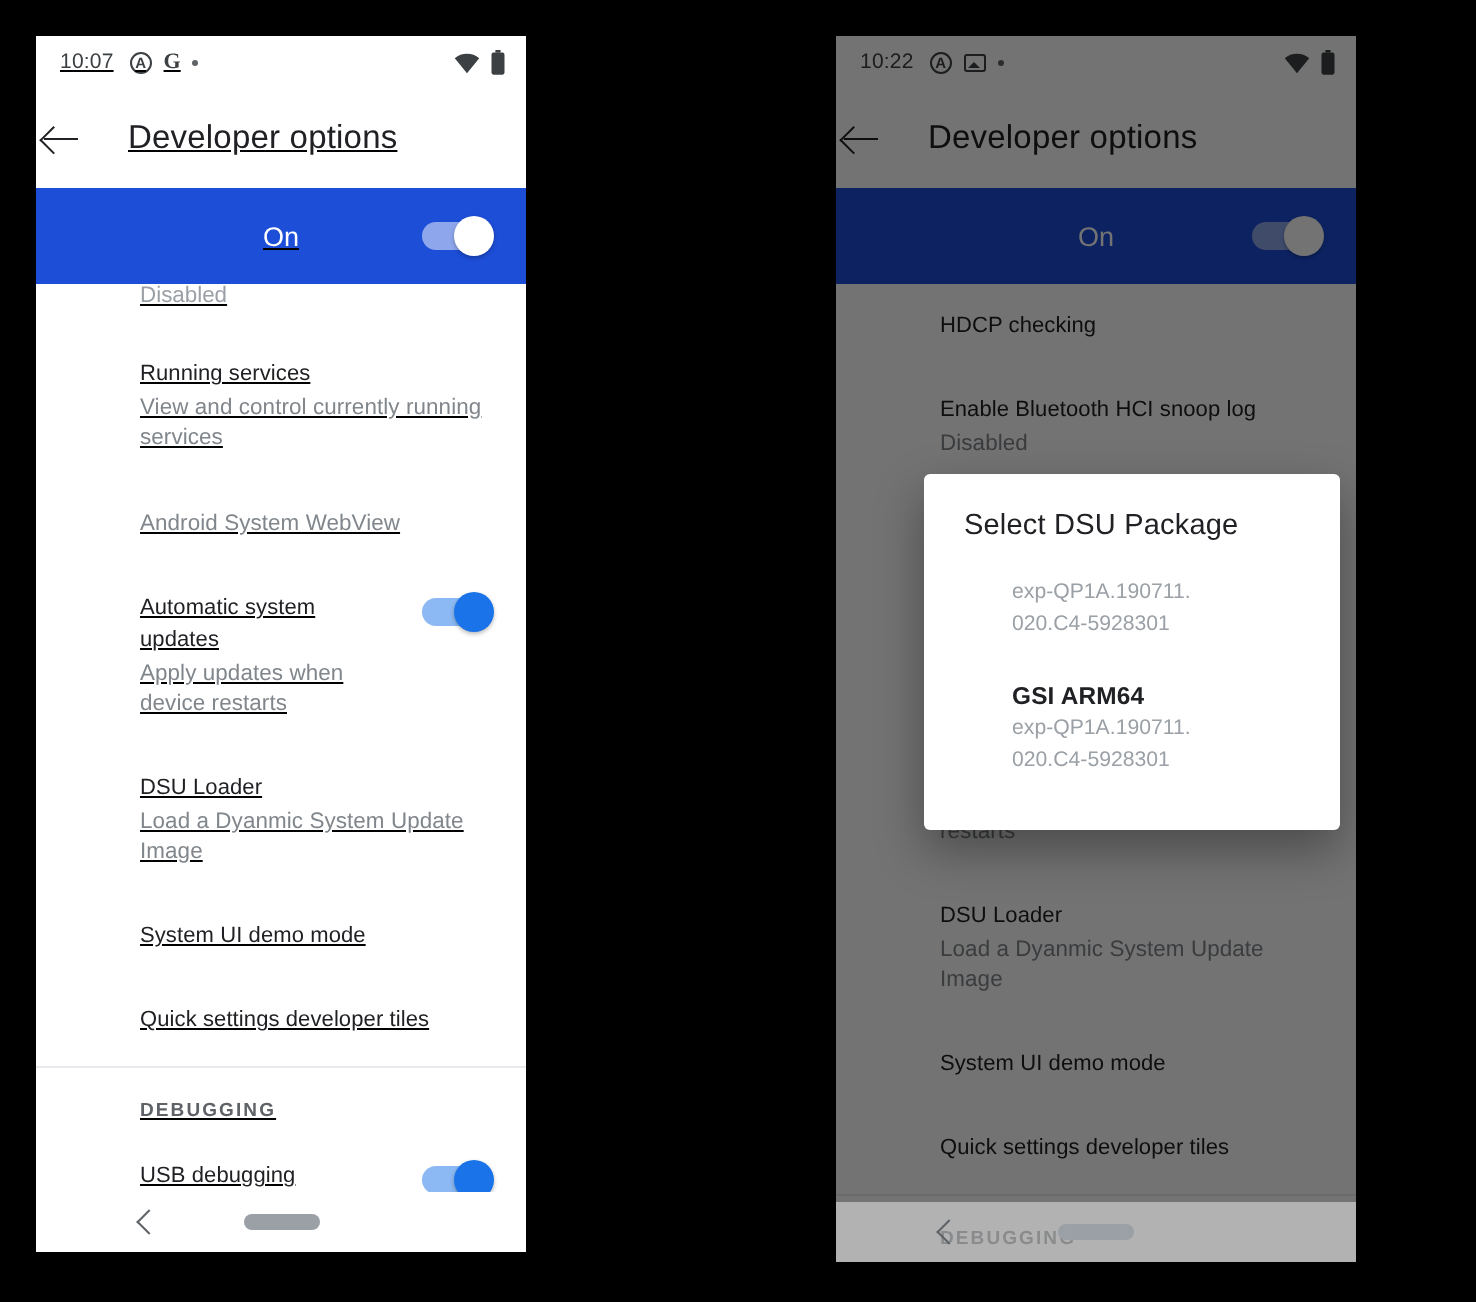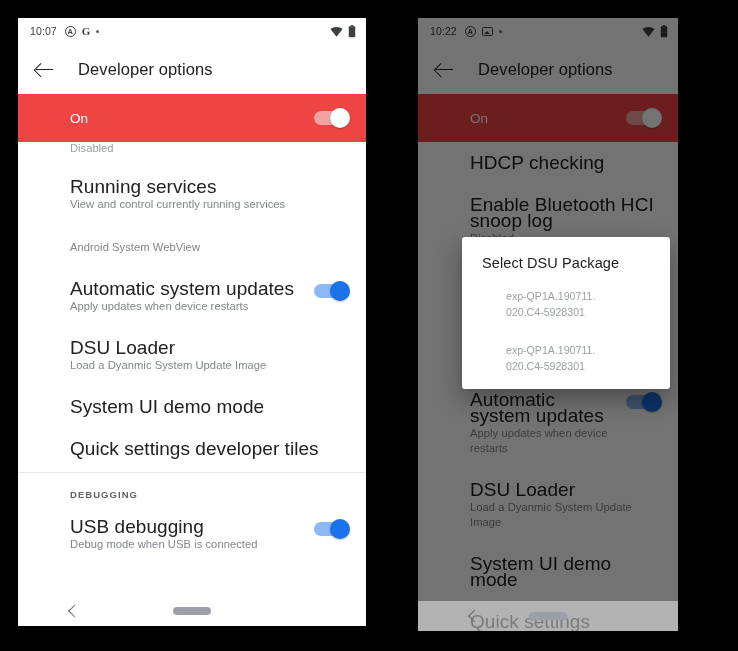--- a/index.html
+++ b/index.html
@@ -5,21 +5,21 @@
   html,body{margin:0;padding:0;}
   body{
     width:738px;height:651px;background:#000;overflow:hidden;
     font-family:"Liberation Sans", sans-serif;
     -webkit-font-smoothing:antialiased;
   }
   .stage{position:relative;width:738px;height:651px;}
 
   
   .phone{position:absolute;overflow:hidden;background:#fff;}
-  #phone-left{left:18px;top:18px;width:348px;height:608px;}
+  #phone-left{left:18px;top:18px;width:245px;height:608px;text-decoration:underline;}
   #phone-right{left:418px;top:18px;width:260px;height:613px;}
 
   .screen{position:relative;width:100%;height:100%;background:#fff;}
 
   
   .statusbar{
     height:26px;display:flex;align-items:center;
     padding:0 10px 0 12px;box-sizing:border-box;background:#fff;
   }
   .sb-time{font-size:10.5px;color:#3c4043;letter-spacing:.1px;}
@@ -38,36 +38,36 @@
     width:11px;height:9px;border:1.3px solid #3c4043;border-radius:1.5px;
     position:relative;box-sizing:border-box;
   }
   .imgicon:after{
     content:"";position:absolute;left:1px;bottom:0.5px;width:0;height:0;
     border-left:3px solid transparent;border-right:3px solid transparent;
     border-bottom:3.5px solid #3c4043;
   }
 
   
-  .appbar{height:50px;display:flex;align-items:center;padding:0 0 0 16px;background:#fff;box-sizing:border-box;}
+  .appbar{height:50px;display:flex;align-items:center;padding:0 0 0 2px;background:#fff;box-sizing:border-box;}
   .back-arrow{width:22px;height:22px;position:relative;flex:0 0 auto;cursor:pointer;}
   .back-arrow:before{
     content:"";position:absolute;left:2px;top:10.5px;width:17px;height:1.6px;background:#202124;
   }
   .back-arrow:after{
     content:"";position:absolute;left:2px;top:6.5px;width:8.5px;height:8.5px;
     border-left:1.6px solid #202124;border-bottom:1.6px solid #202124;
     transform:rotate(45deg);
   }
   .appbar-title{margin-left:22px;font-size:16.5px;color:#202124;letter-spacing:.1px;}
 
   
   .master-row{
-    height:48px;background:#ef4444;display:flex;align-items:center;
-    padding:0 18px 0 52px;box-sizing:border-box;
+    height:48px;background:#1d4ed8;display:flex;align-items:center;
+    padding:0 18px 0 52px;box-sizing:border-box;text-align:center;
   }
   .master-label{font-size:13.5px;color:#fff;flex:1;}
 
   
   .switch{position:relative;width:34px;height:14px;flex:0 0 auto;}
   .switch .track{
     position:absolute;left:0;top:0;width:34px;height:14px;border-radius:7px;opacity:.5;
   }
   .switch .thumb{
     position:absolute;top:-3px;width:20px;height:20px;border-radius:50%;
@@ -82,21 +82,21 @@
   .switch.grey .track{background:#bdc1c6;opacity:.55;}
   .switch.grey .thumb{background:#9aa0a6;}
 
   
   .list{background:#fff;}
   .item{
     display:flex;align-items:flex-start;padding:13px 18px 13px 52px;
     box-sizing:border-box;min-height:42px;
   }
   .item .txt{flex:1;min-width:0;}
-  .item .title{font-size:19px;color:#202124;line-height:16px;letter-spacing:.05px;}
+  .item .title{font-size:11px;color:#202124;line-height:16px;letter-spacing:.05px;}
   .item .summary{font-size:11.2px;color:#80868b;line-height:15px;margin-top:2px;letter-spacing:.05px;}
   .item.disabled .title{color:#bdc1c6;}
   .item.disabled .summary{color:#cdd1d5;}
   .item .sw-wrap{padding-top:3px;margin-left:12px;}
   .orphan-summary{padding:0 18px 12px 52px;font-size:11.2px;color:#9aa0a6;}
   .divider{height:1px;background:#e8eaed;margin:2px 0 0 0;}
   .section-head{
     padding:16px 18px 6px 52px;font-size:9.5px;letter-spacing:1.05px;
     color:#5f6368;font-weight:600;
   }
@@ -111,21 +111,21 @@
     width:8px;height:8px;border-left:1.5px solid #5f6368;border-bottom:1.5px solid #5f6368;
     transform:translateY(-50%) rotate(45deg);
   }
   .nav-pill{width:38px;height:8px;border-radius:4px;background:#9aa0a6;}
 
   
   .scrim{position:absolute;inset:0;background:rgba(0,0,0,.55);}
   .dialog{
     position:absolute;left:44px;top:219px;width:208px;
     background:#fff;border-radius:3px;box-shadow:0 10px 24px rgba(0,0,0,.35);
-    padding:18px 0 16px 0;box-sizing:border-box;
+    padding:18px 0 28px 0;box-sizing:border-box;
   }
   .dialog-title{font-size:14.5px;color:#202124;padding:0 20px 0 20px;font-weight:500;letter-spacing:.1px;}
   .dlg-opt{padding:16px 20px 0 44px;}
   .dlg-opt .opt-title{font-size:12.2px;color:#202124;font-weight:600;letter-spacing:.1px;}
   .dlg-opt .opt-sub{font-size:10.6px;color:#9aa0a6;line-height:14px;margin-top:2px;}
 </style>
 </head>
 <body>
 
 <div class="stage">
@@ -351,20 +351,21 @@
 
       <div class="dialog">
         <div class="dialog-title">Select DSU Package</div>
 
         <div class="dlg-opt">
           <div class="opt-sub">exp-QP1A.190711.</div>
           <div class="opt-sub">020.C4-5928301</div>
         </div>
 
         <div class="dlg-opt" style="padding-top:22px">
+          <div class="opt-title">GSI ARM64</div>
           <div class="opt-sub">exp-QP1A.190711.</div>
           <div class="opt-sub">020.C4-5928301</div>
         </div>
       </div>
 
       <div class="navbar" style="background:rgba(255,255,255,.45);">
         <div class="nav-back"></div>
         <div class="nav-pill"></div>
       </div>
 

